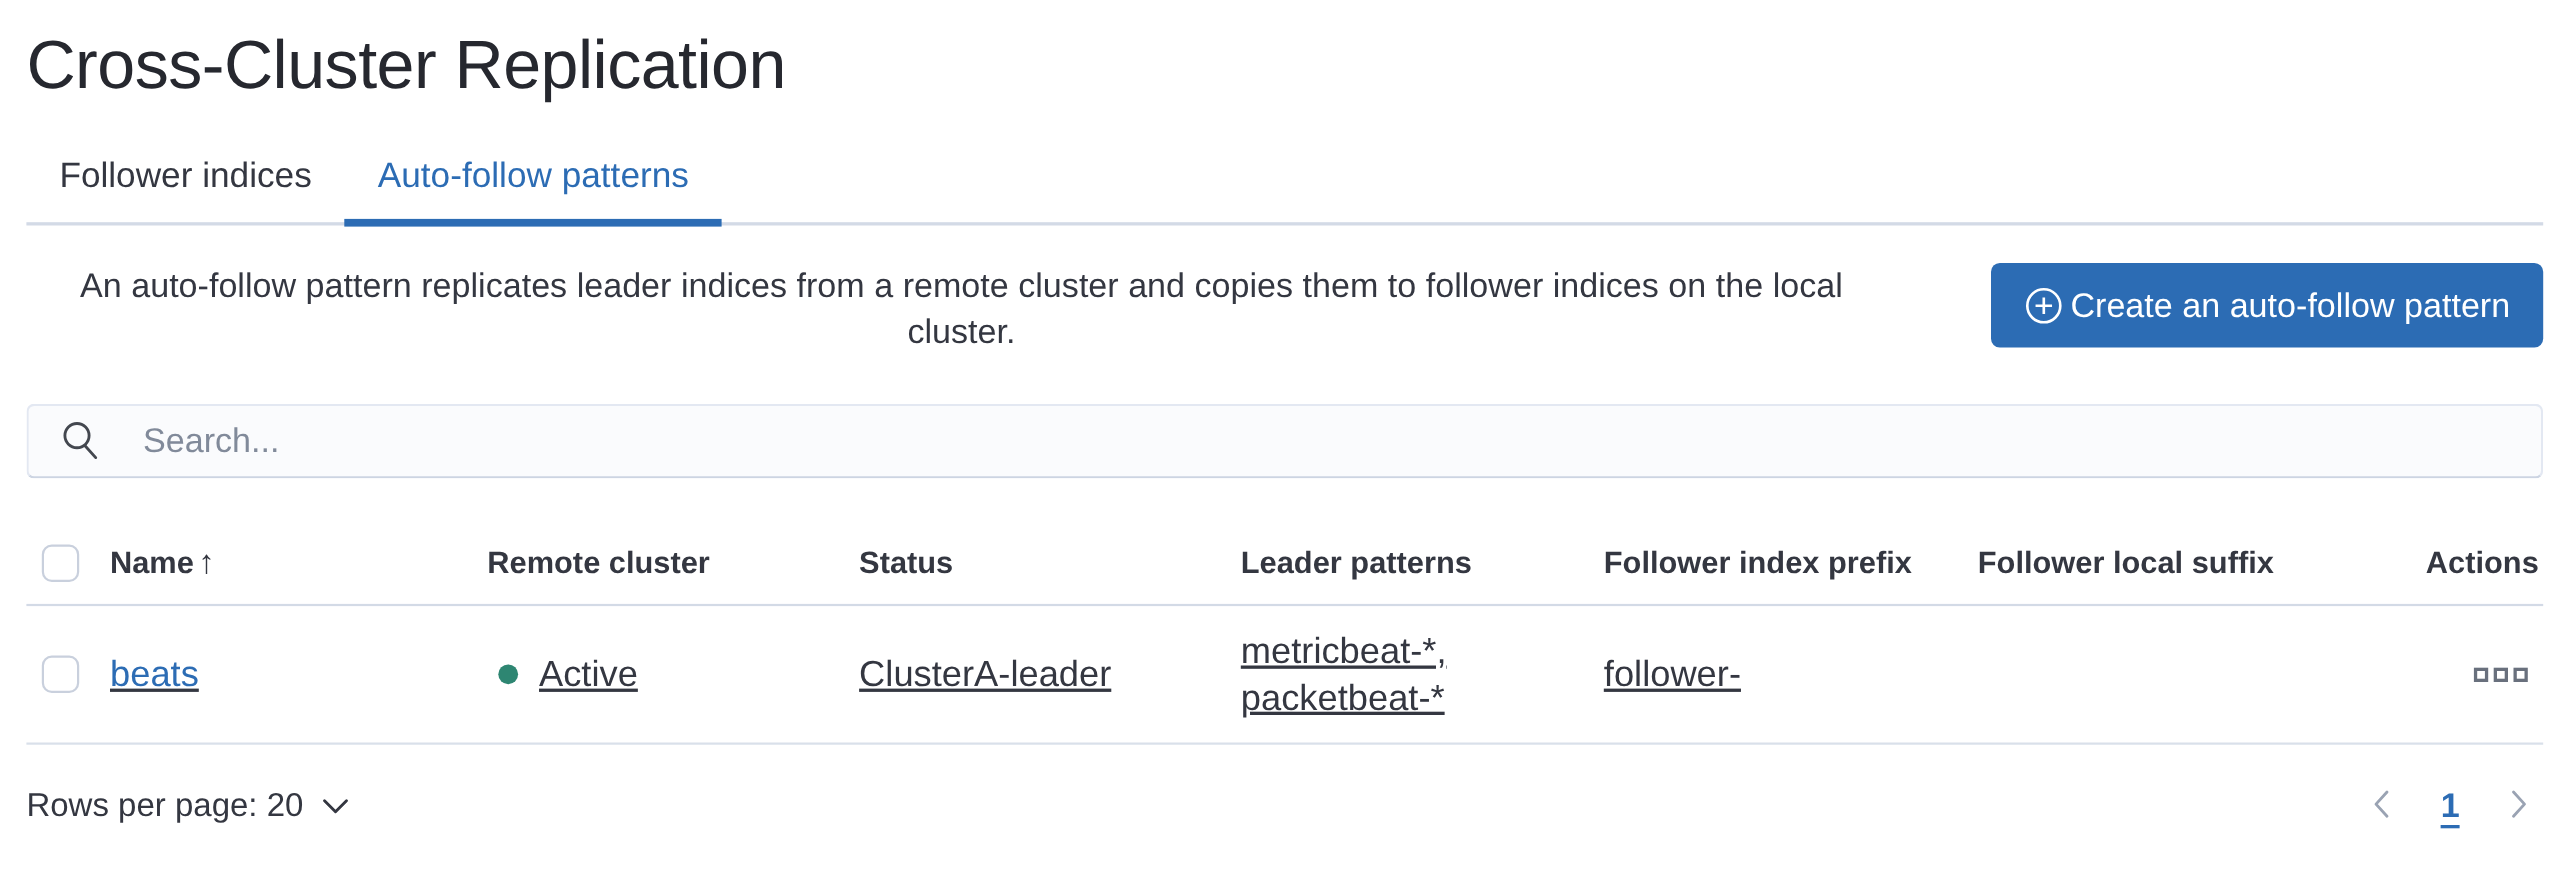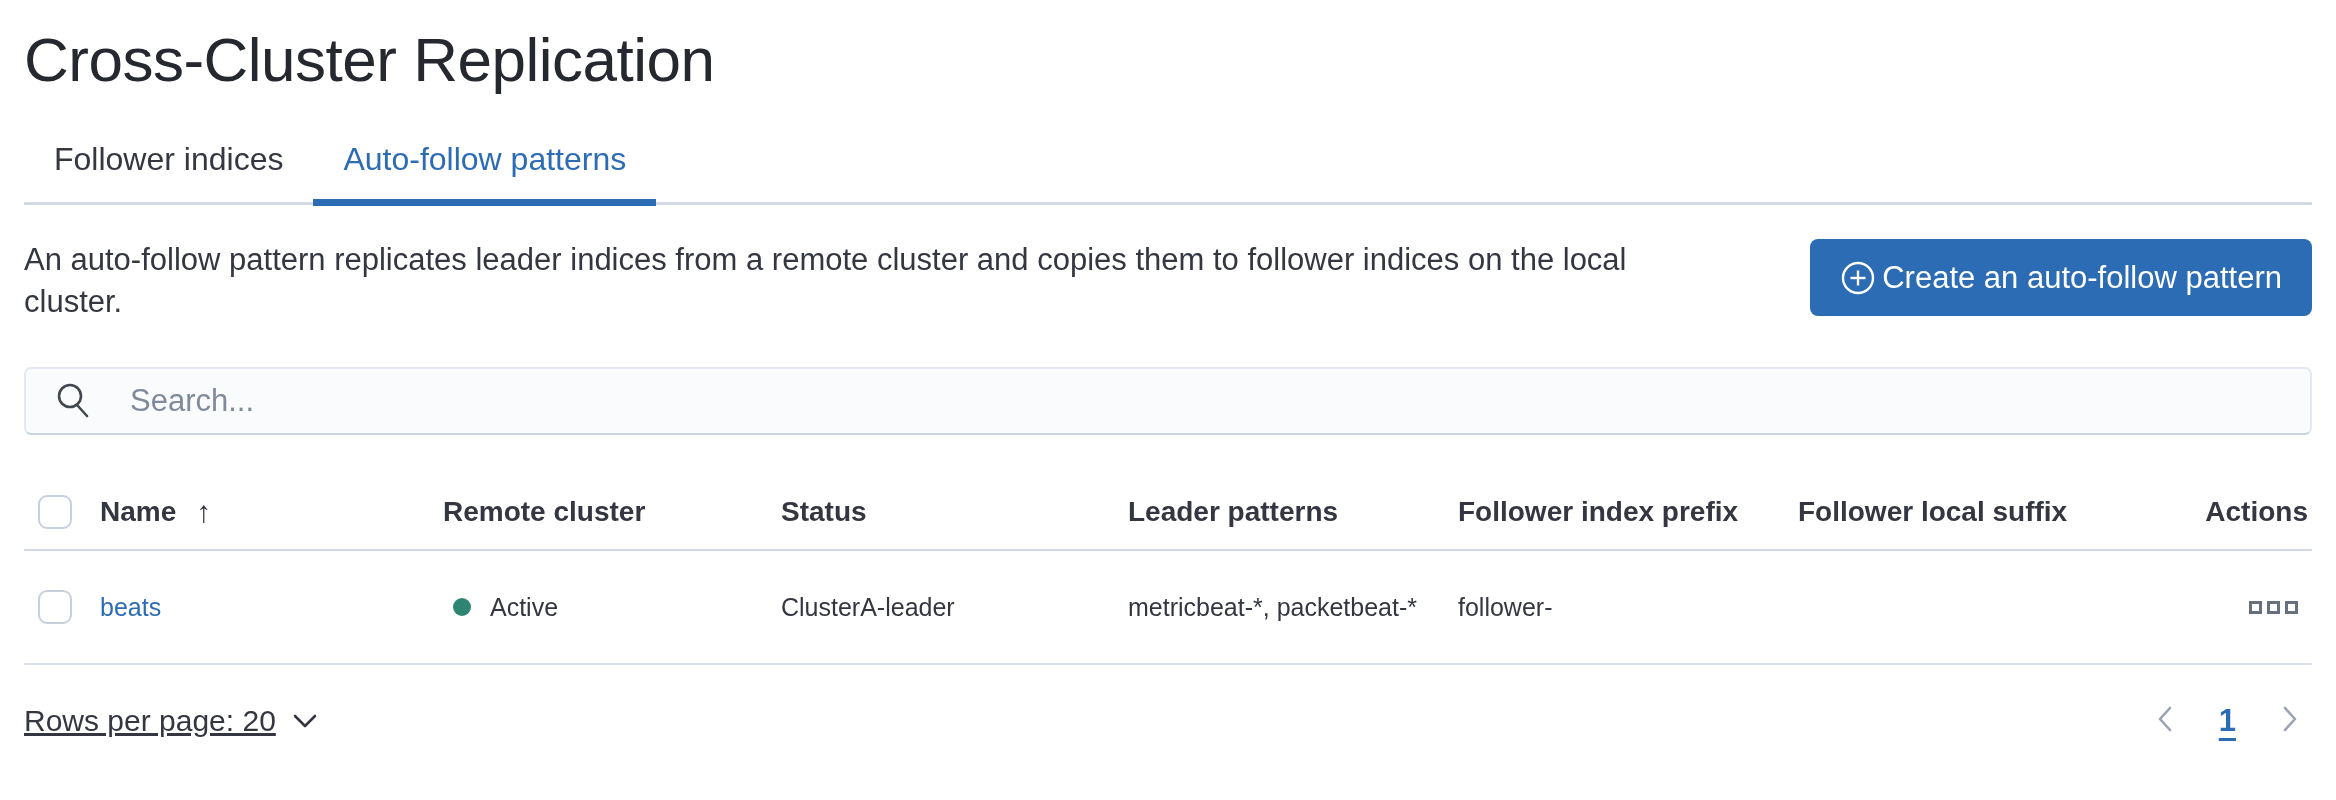--- a/index.html
+++ b/index.html
@@ -37,21 +37,21 @@
     position:relative;cursor:pointer;white-space:nowrap;
   }
   .tab.active{color:var(--primary);font-weight:500;}
   .tab.active::after{
     content:"";position:absolute;left:0;right:0;bottom:-4px;height:7px;
     background:var(--primary);
   }
 
   
   .intro{display:flex;justify-content:space-between;align-items:flex-start;margin-top:34px;}
-  .description{font-size:31px;line-height:42px;max-width:1700px;color:var(--text);}
+  .description{font-size:31px;line-height:42px;max-width:1700px;color:var(--text);text-align:center;}
   .create-btn{
     display:flex;align-items:center;gap:6px;flex:none;margin-left:40px;
     background:var(--primary);color:#ffffff;border:none;border-radius:8px;
     height:77px;padding:0 30px;font-size:31px;font-family:inherit;cursor:pointer;
   }
   .create-btn svg{display:block;}
 
   
   .search-row{position:relative;margin-top:44px;}
   .search-input{
@@ -67,42 +67,42 @@
   .table{margin-top:44px;}
   .thead,.trow{
     display:grid;
     grid-template-columns:76px 343px 338px 347px 330px 340px 342px minmax(0,1fr);
     align-items:center;
   }
   .thead{
     padding:16px 0 20px;border-bottom:2px solid var(--divider);
     font-size:28px;font-weight:700;color:var(--text);
   }
-  .th-name{display:flex;align-items:center;gap:20px;cursor:pointer;}
+  .th-name{display:flex;align-items:center;gap:4px;cursor:pointer;}
   .sort-arrow{font-weight:400;font-size:30px;}
   .th-actions{text-align:right;padding-right:4px;}
   .trow{
     padding:20px 0;border-bottom:2px solid var(--row-divider);
-    font-size:25px;line-height:42px;color:var(--text);min-height:114px;
+    font-size:33px;line-height:42px;color:var(--text);min-height:114px;text-decoration:underline;
   }
   .checkbox{
     width:34px;height:34px;border:2px solid var(--checkbox-border);
     border-radius:9px;background:#fff;margin-left:14px;cursor:pointer;
   }
   .name-link{color:var(--primary);cursor:pointer;text-decoration:none;}
   .health{display:flex;align-items:center;gap:19px;padding-left:10px;}
   .health-dot{width:18px;height:18px;border-radius:50%;background:var(--success);flex:none;}
   .cell-wrap{padding-right:40px;word-break:normal;}
   .cell-actions{display:flex;justify-content:flex-end;padding-right:8px;}
   .boxes-icon{display:flex;gap:5px;cursor:pointer;background:none;border:none;padding:6px;}
   .boxes-icon span{width:13px;height:13px;border:3px solid var(--subdued);display:block;}
 
   
   .footer{display:flex;justify-content:space-between;align-items:center;margin-top:34px;font-size:30px;}
-  .rows-per-page{display:flex;align-items:center;gap:16px;cursor:pointer;color:var(--text);text-decoration:underline;}
+  .rows-per-page{display:flex;align-items:center;gap:16px;cursor:pointer;color:var(--text);}
   .pager{display:flex;align-items:center;gap:40px;padding-right:8px;}
   .pager .nav-btn{background:none;border:none;padding:4px;cursor:default;display:block;}
   .page-num{
     color:var(--primary);font-weight:700;font-size:31px;
     text-decoration:underline;text-underline-offset:7px;cursor:pointer;
   }
 </style>
 </head>
 <body>
 

